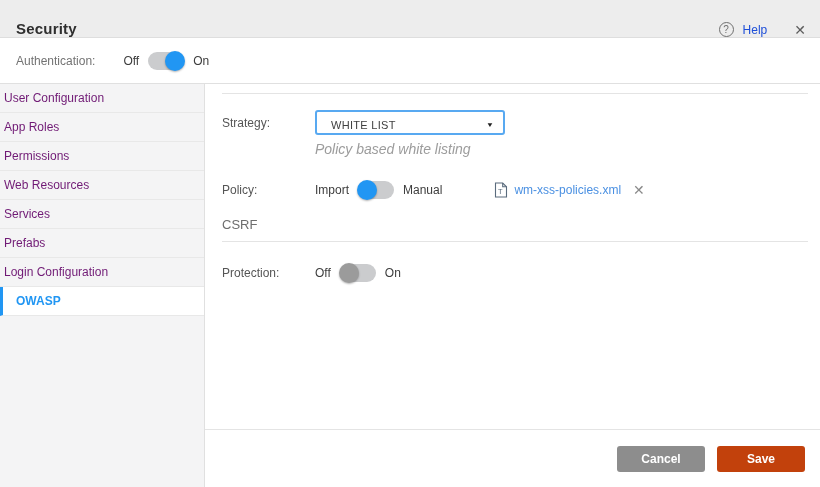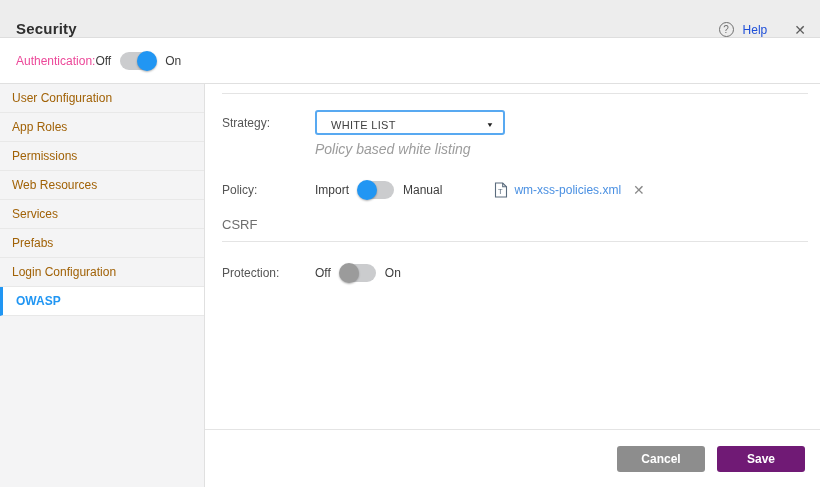--- a/index.html
+++ b/index.html
@@ -23,21 +23,21 @@
     font-size:10px; color:#6f6f6f; cursor:pointer;
   }
   .help-text { font-size:12px; color:#1d4ed8; cursor:pointer; }
   .close-x { font-size:14px; color:#5c5c5c; margin-left:18px; cursor:pointer; line-height:1; }
 
   
   .auth-bar {
     height:46px; flex:0 0 46px; background:#fff; border-bottom:1px solid #e0e0e0;
     display:flex; align-items:center; padding:0 16px;
   }
-  .auth-bar .lbl { font-size:12px; color:#ec4899; }
+  .auth-bar .lbl { font-size:12px; color:#737373; margin-right:28px; }
   .tgl-txt { font-size:12px; color:#3d3d3d; }
 
   
   .toggle {
     position:relative; width:36px; height:18px; border-radius:9px;
     background:#cbccce; margin:0 9px; cursor:pointer; flex:0 0 36px;
   }
   .toggle .knob {
     position:absolute; top:-1px; width:20px; height:20px; border-radius:50%;
     box-shadow:0 1px 2px rgba(0,0,0,.3);
@@ -47,21 +47,21 @@
   .knob-blue  { background:#2196f3; }
   .knob-gray  { background:#9b9b9b; }
 
   
   .body { flex:1; display:flex; min-height:0; }
 
   .sidebar {
     width:205px; flex:0 0 205px; background:#f4f4f5; border-right:1px solid #e0e0e0;
   }
   .side-item {
-    height:29px; line-height:28px; padding-left:12px; font-size:12px; color:#a16207;
+    height:29px; line-height:28px; padding-left:4px; font-size:12px; color:#701a75;
     border-bottom:1px solid #e8e8e8; background:#f4f4f5; cursor:pointer;
     white-space:nowrap; overflow:hidden;
   }
   .side-item.selected {
     background:#fff; border-left:3px solid #2196f3; padding-left:13px;
     color:#2196f3; font-weight:700;
   }
 
   .content { flex:1; background:#fff; display:flex; flex-direction:column; min-width:0; }
   .content-main { flex:1; padding:0 12px 0 17px; }
@@ -94,21 +94,21 @@
   .content-footer {
     flex:0 0 58px; border-top:1px solid #e4e4e4;
     display:flex; align-items:center; justify-content:flex-end;
     padding:0 15px; gap:12px; background:#fff;
   }
   .btn {
     width:88px; height:26px; border:none; border-radius:3px; color:#fff;
     font-family:inherit; font-size:12px; font-weight:700; cursor:pointer;
   }
   .btn-cancel { background:#8d8d8d; }
-  .btn-save   { background:#701a75; }
+  .btn-save   { background:#c2410c; }
 </style>
 </head>
 <body>
 
 <div class="app">
 
   <div class="header">
     <span class="title">Security</span>
     <span class="right">
       <span class="help-circle">?</span>

